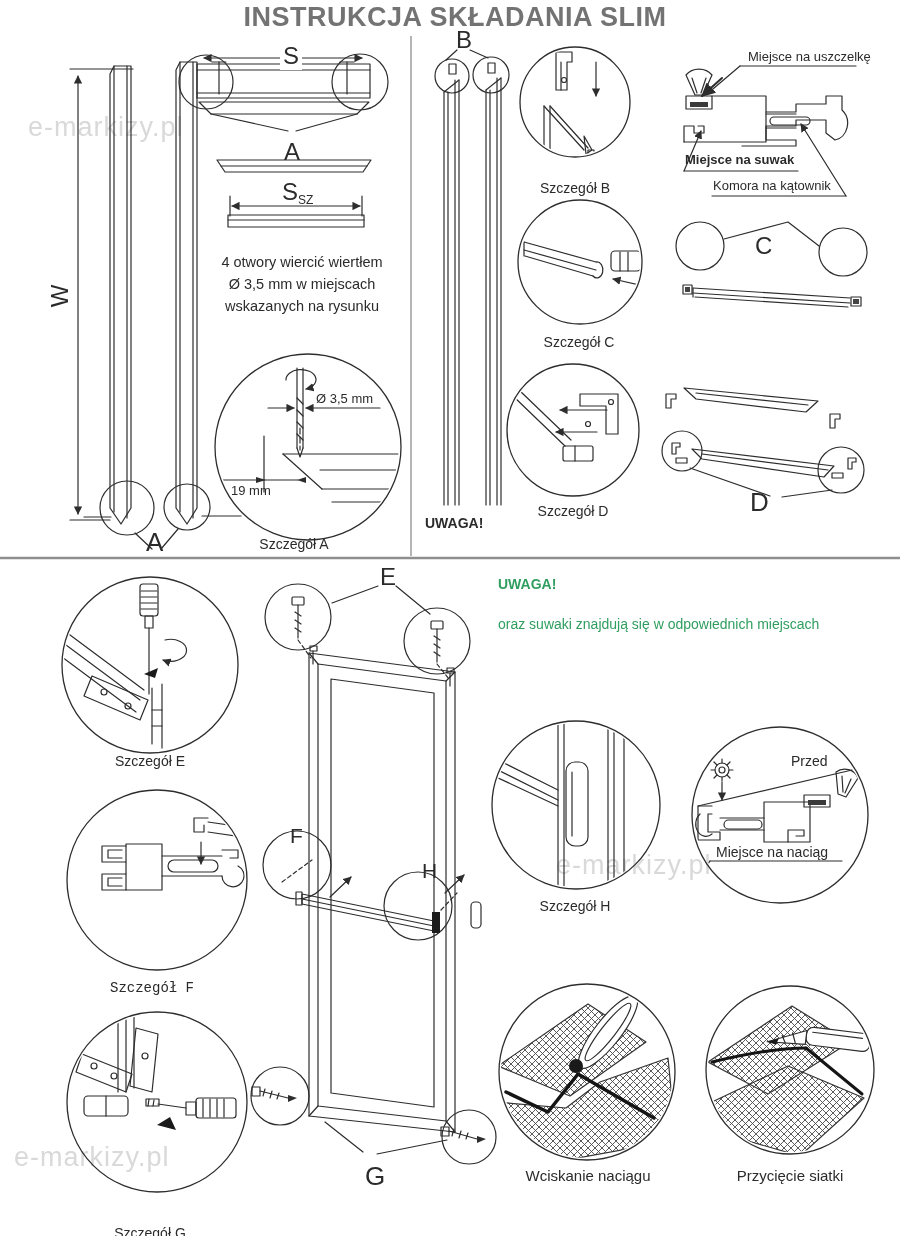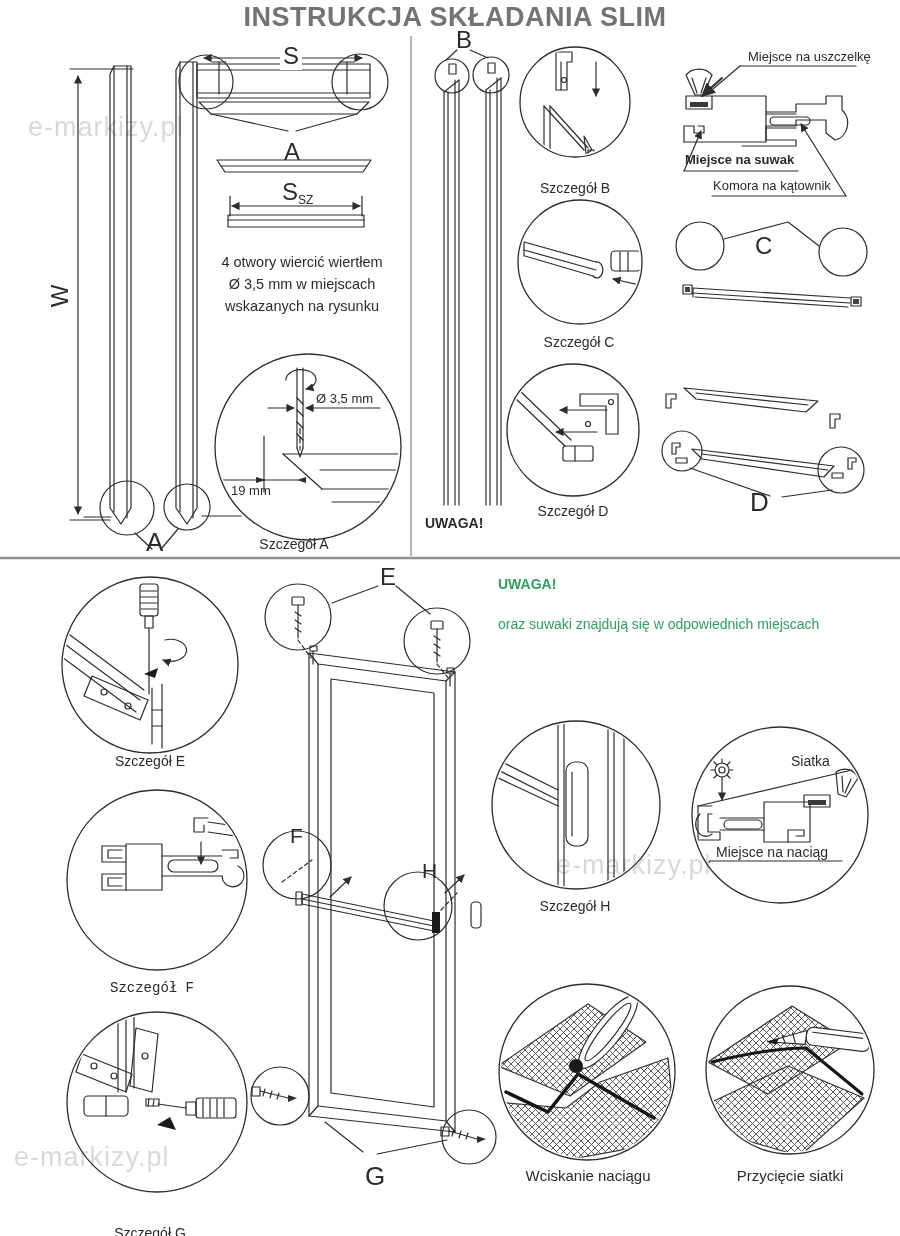--- a/index.html
+++ b/index.html
@@ -515,18 +515,18 @@
   <div class="t cap bold green" style="left:498px;top:576px;">UWAGA!</div>
   <div class="t cap green" style="left:498px;top:616px;">oraz suwaki znajdują się w odpowiednich miejscach</div>
   <div class="t big" style="left:380px;top:563px;">E</div>
   <div class="t mid" style="left:290px;top:824px;">F</div>
   <div class="t mid" style="left:422px;top:859px;">H</div>
   <div class="t big26" style="left:365px;top:1162px;">G</div>
   <div class="t cap c" style="left:150px;top:753px;">Szczegół E</div>
   <div class="t cap c" style="left:152px;top:980px;font-family:Liberation Mono, monospace;">Szczegół F</div>
   <div class="t cap c" style="left:150px;top:1193px;margin-top:32px;">Szczegół G</div>
   <div class="t cap c" style="left:575px;top:898px;">Szczegół H</div>
-  <div class="t cap" style="left:791px;top:753px;">Siatka</div>
+  <div class="t cap" style="left:791px;top:753px;">Przed</div>
   <div class="t cap" style="left:716px;top:844px;">Miejsce na naciąg</div>
   <div class="t c" style="left:588px;top:1167px;font-size:15px;">Wciskanie naciągu</div>
   <div class="t c" style="left:790px;top:1167px;font-size:15px;">Przycięcie siatki</div>
 
 </div>
 
 </body></html>

